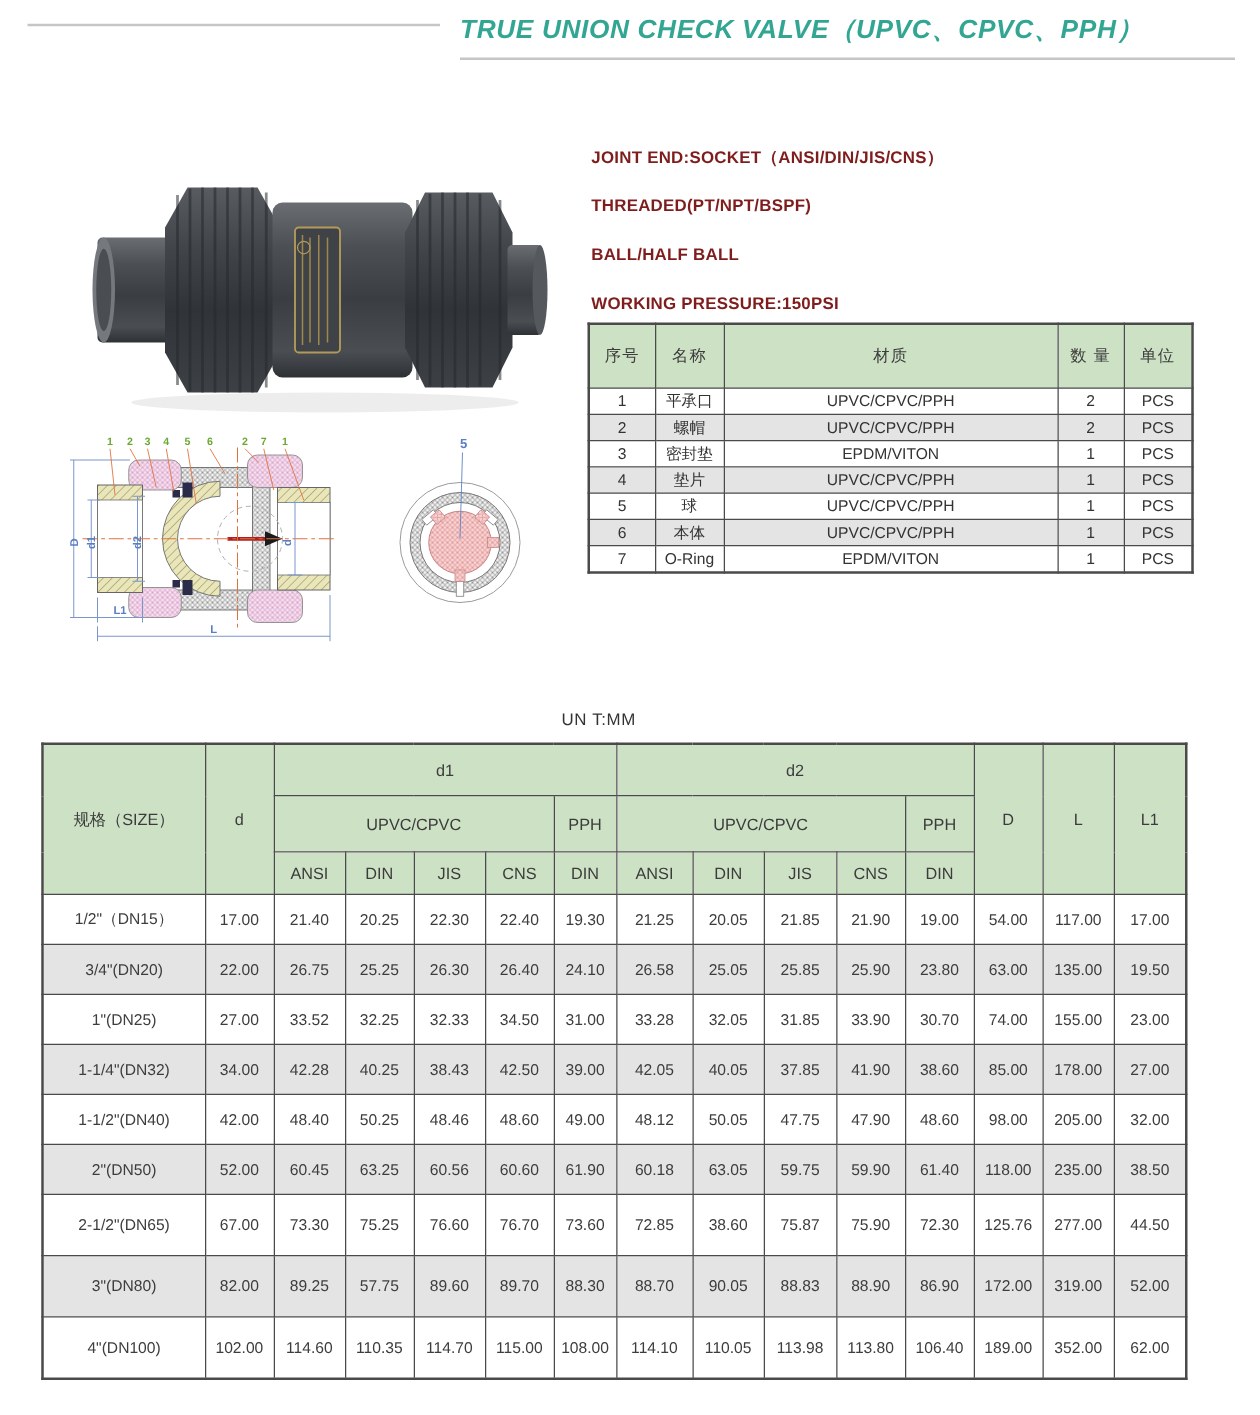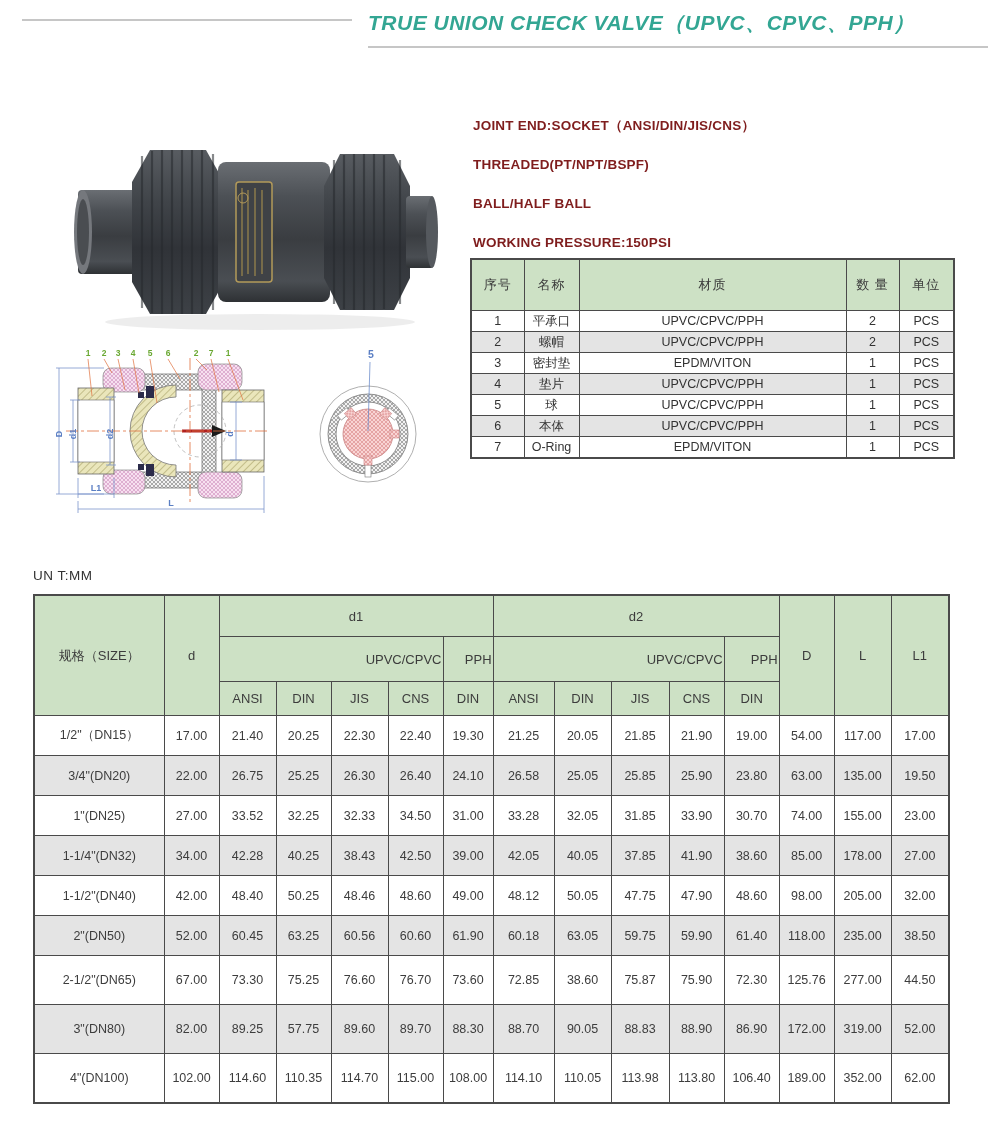--- a/index.html
+++ b/index.html
@@ -20,27 +20,27 @@
   table{border-collapse:collapse;table-layout:fixed;}
   th,td{border:1px solid #4a4a4a;text-align:center;vertical-align:middle;overflow:hidden;white-space:nowrap;}
   th{background:#cde1c5;font-weight:normal;color:#3c3c3c;}
   tbody tr:nth-child(even) td{background:#e4e4e4;}
   tbody tr:nth-child(odd) td{background:#ffffff;}
   
   .parts{position:absolute;left:470px;top:258px;width:483px;border:2px solid #4a4a4a;}
   .parts th{height:48px;font-size:13px;letter-spacing:1px;}
   .parts td{height:18px;font-size:12.5px;color:#333;}
   
-  .unit-note{position:absolute;left:33px;top:568px;width:892px;text-align:left;
+  .unit-note{position:absolute;left:33px;top:568px;width:892px;text-align:center;
              font-size:13.5px;color:#333;font-weight:500;letter-spacing:0.5px;}
   
   .dims{position:absolute;left:33px;top:594px;width:915px;border:2px solid #4a4a4a;}
   .dims th{font-size:13px;}
   .dims thead tr:nth-child(1) th{height:38px;}
-  .dims thead tr:nth-child(2) th{height:42px;text-align:right;}
+  .dims thead tr:nth-child(2) th{height:42px;}
   .dims thead tr:nth-child(3) th{height:31px;margin-left:43px;}
   .dims td{height:37px;font-size:12.5px;color:#3d3d3d;}
   .dims tbody tr:nth-child(n+7) td{height:46px;}
   
   .drawing{position:absolute;left:50px;top:346px;}
 </style>
 </head>
 <body>
 
 <div class="page">

